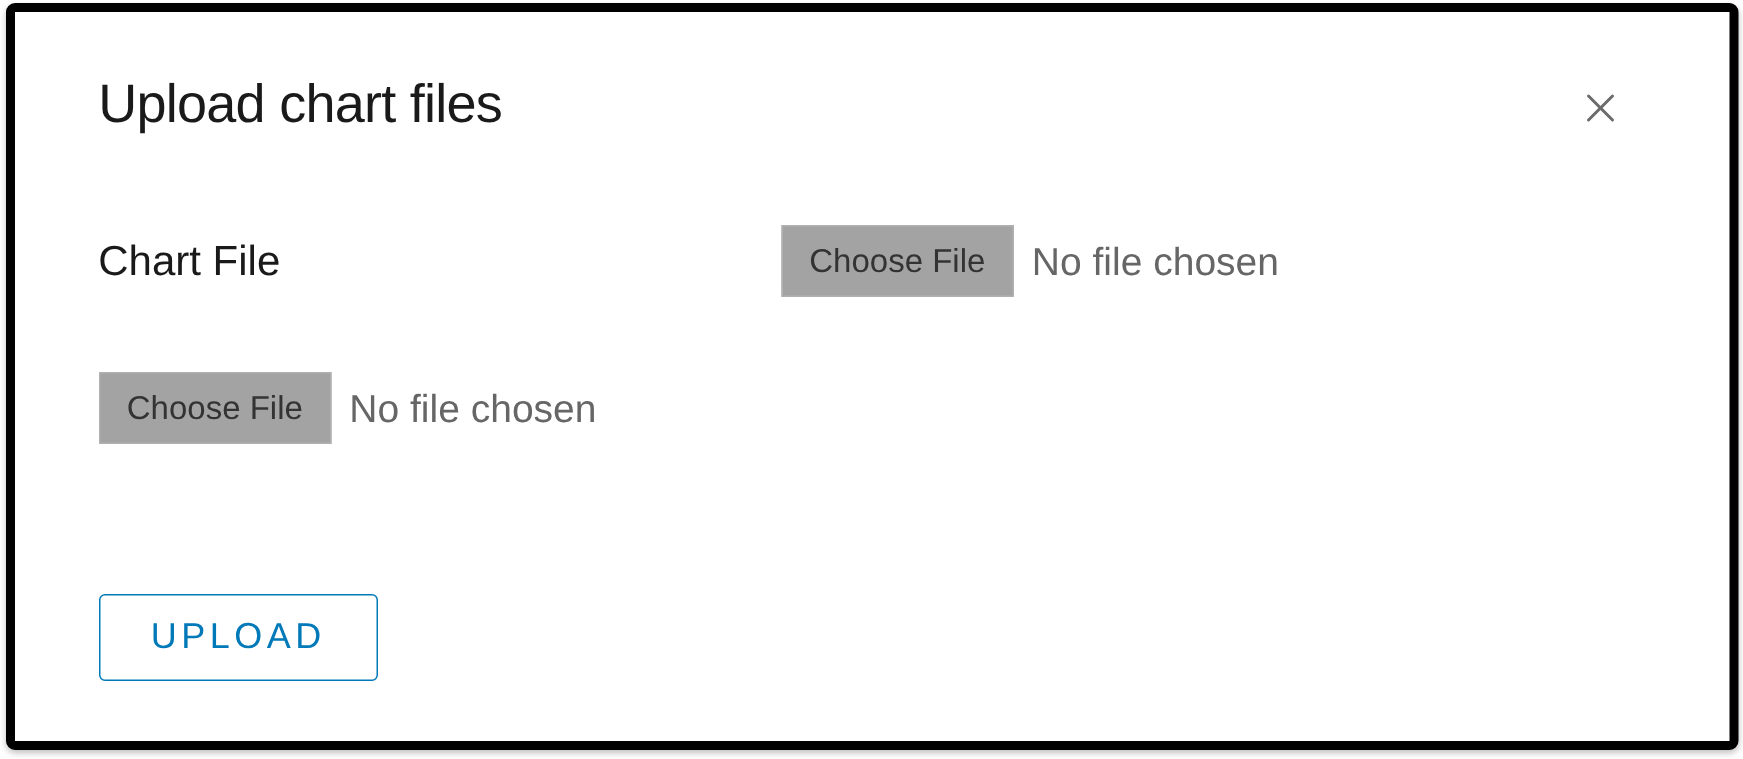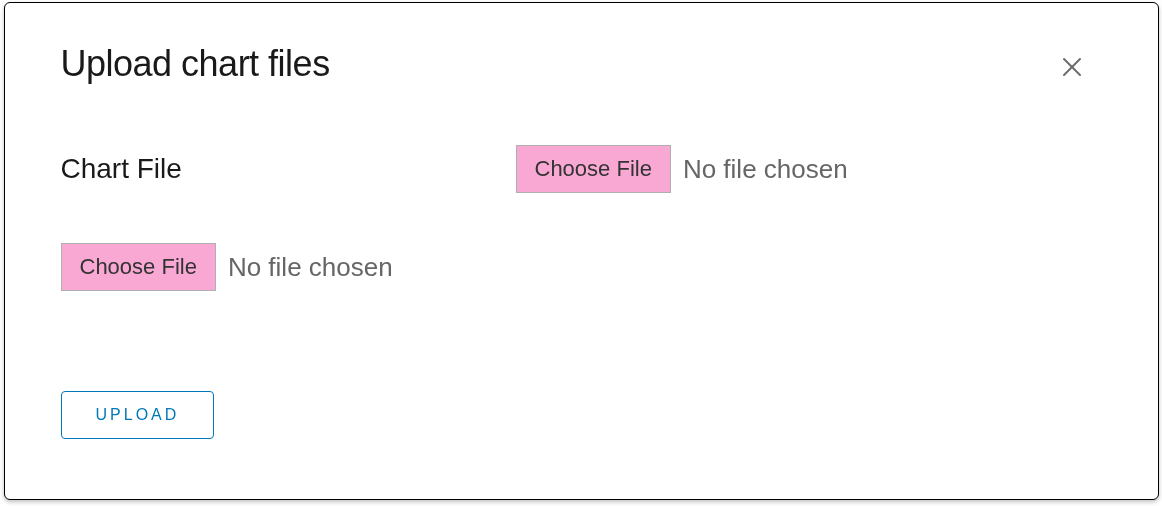--- a/index.html
+++ b/index.html
@@ -12,21 +12,21 @@
       background: #fff;
       width: 1162px;
       height: 506px;
       position: relative;
     }
     .modal {
       width: 1155px;
       height: 498px;
       margin: 2px auto;
       background: #fff;
-      border: 1px solid #000000;
+      border: 6px solid #000000;
       border-radius: 6px;
       box-shadow: 0 2px 4px rgba(0,0,0,0.25);
       padding: 40px 70px 40px 56px;
       position: relative;
     }
     .modal-header {
       display: flex;
       justify-content: space-between;
       align-items: flex-start;
       margin-bottom: 60px;
@@ -62,39 +62,39 @@
       font-size: 28px;
       color: #1a1a1a;
       font-weight: 400;
     }
     .file-input-wrap {
       display: flex;
       align-items: center;
       gap: 12px;
     }
     .choose-file-btn {
-      background: #f9a8d4;
+      background: #a3a3a3;
       border: 1px solid #b0b0b0;
       padding: 10px 18px;
       font-size: 22px;
       color: #333;
       cursor: pointer;
       font-family: inherit;
     }
     .file-status {
       font-size: 26px;
       color: #666;
     }
     .upload-btn {
       margin-top: 50px;
       background: #fff;
       border: 1.5px solid #0079b8;
       color: #0079b8;
       padding: 14px 34px;
-      font-size: 16px;
+      font-size: 24px;
       font-weight: 500;
       letter-spacing: 3px;
       cursor: pointer;
       border-radius: 4px;
       font-family: inherit;
     }
   </style>
 </head>
 <body>
 

